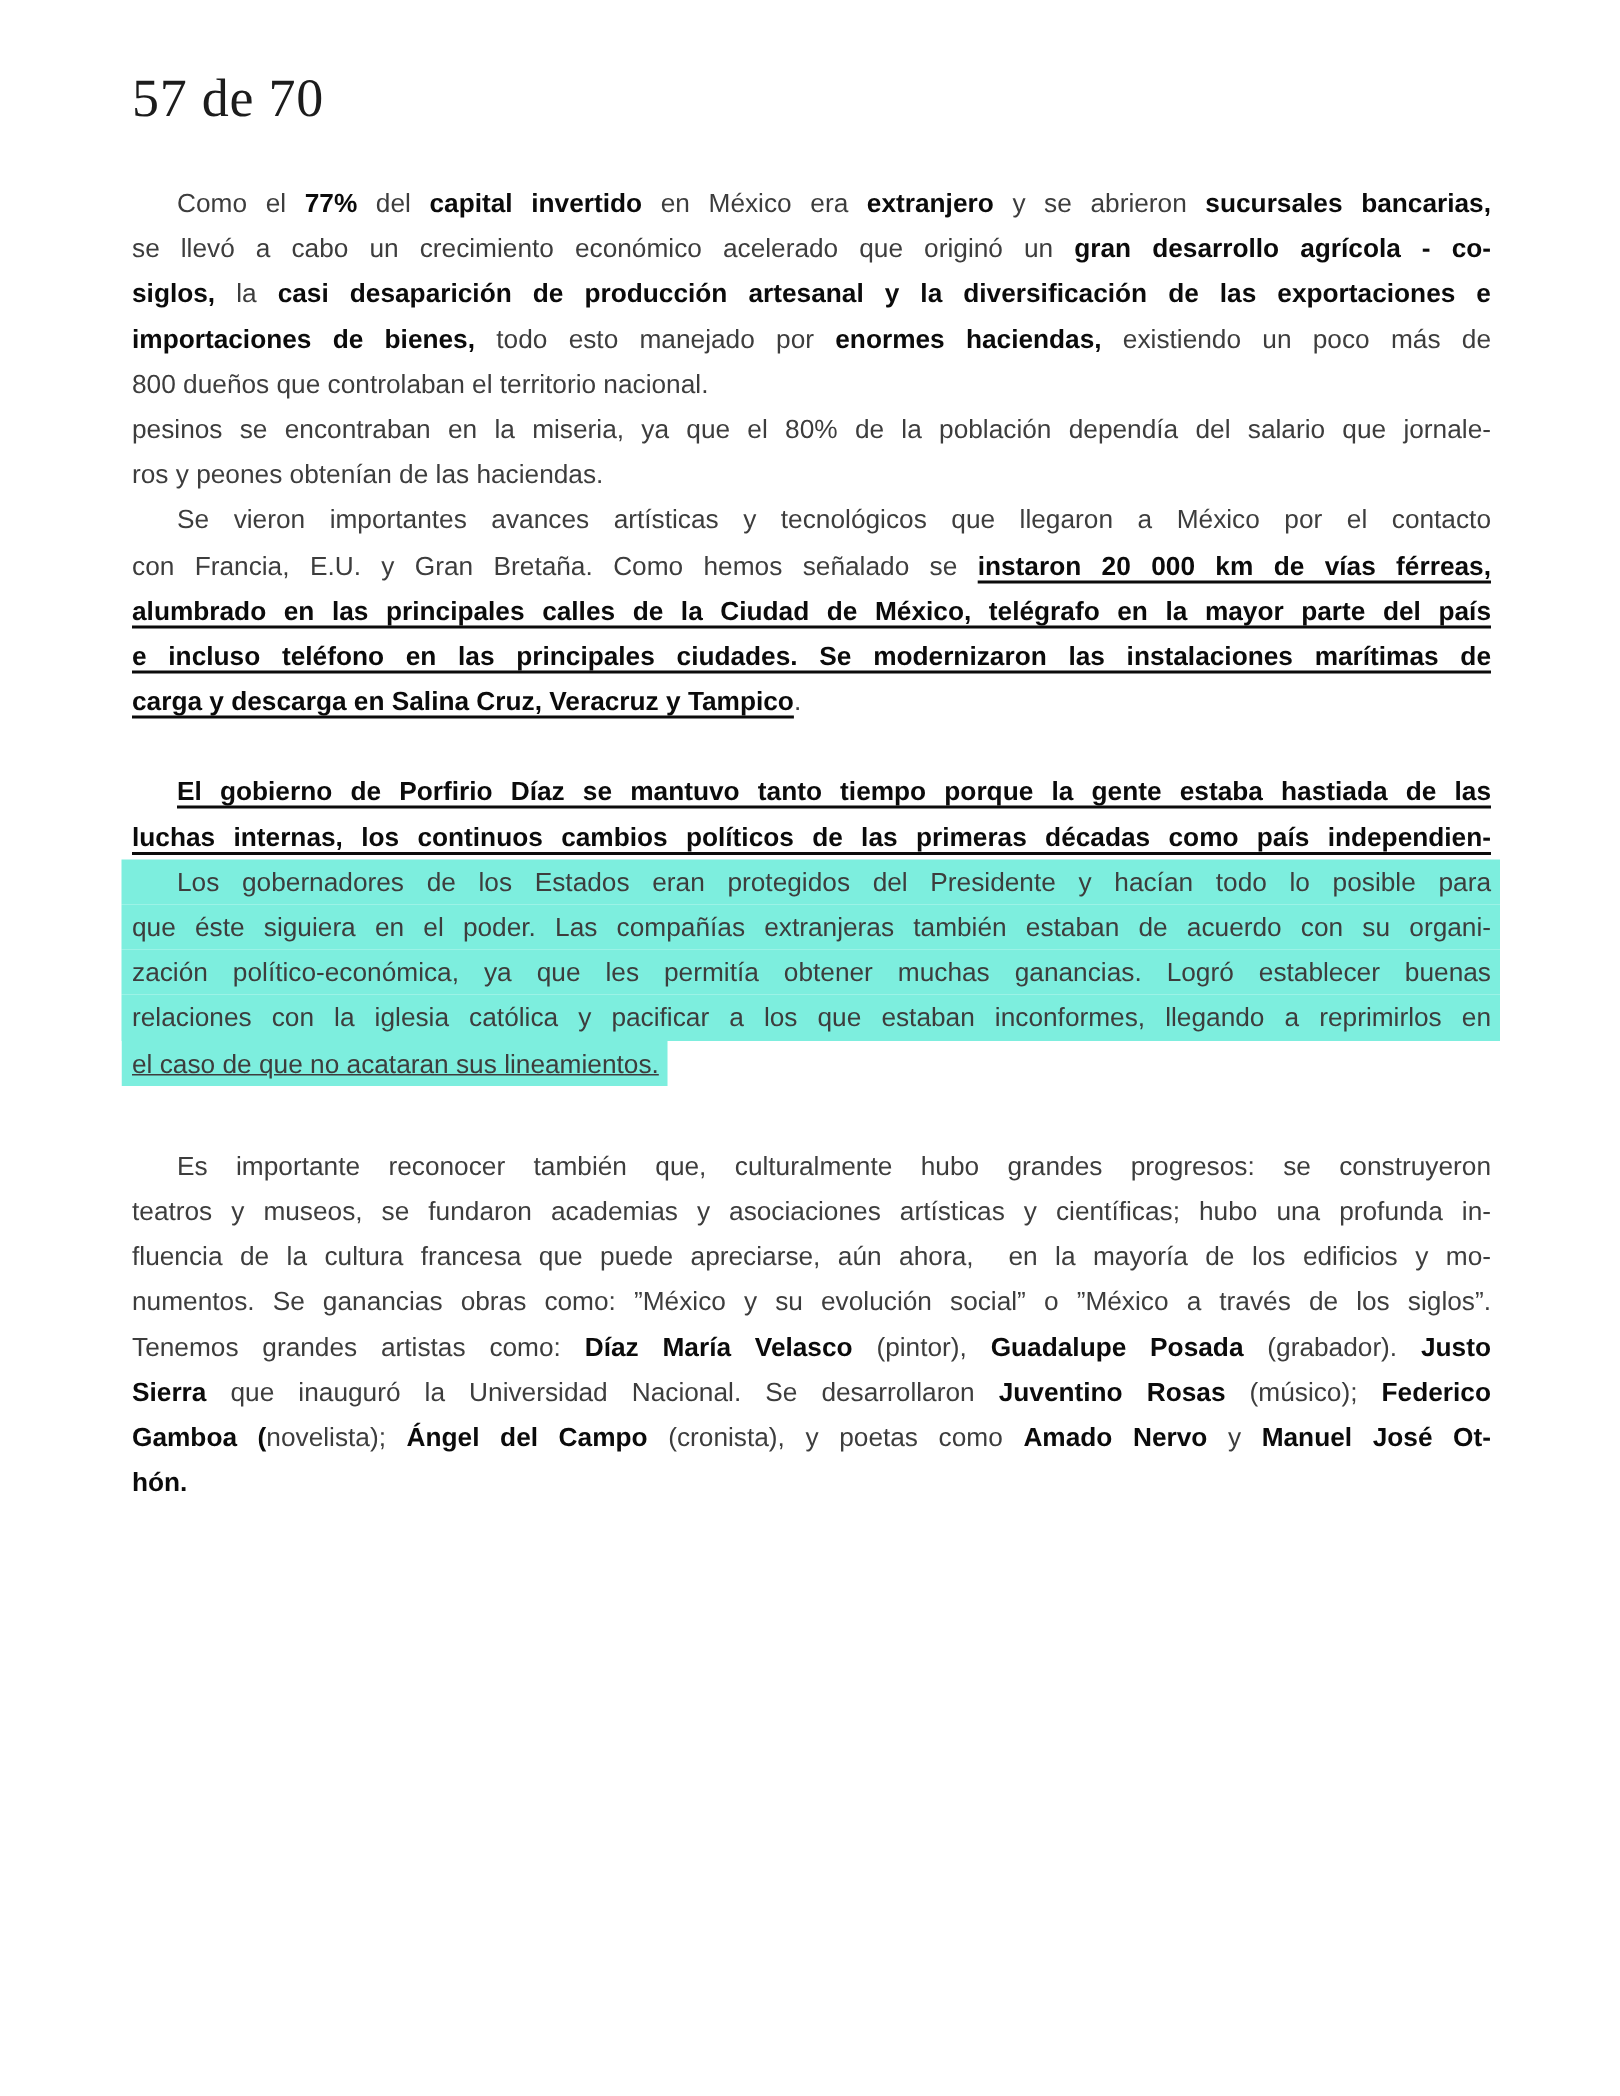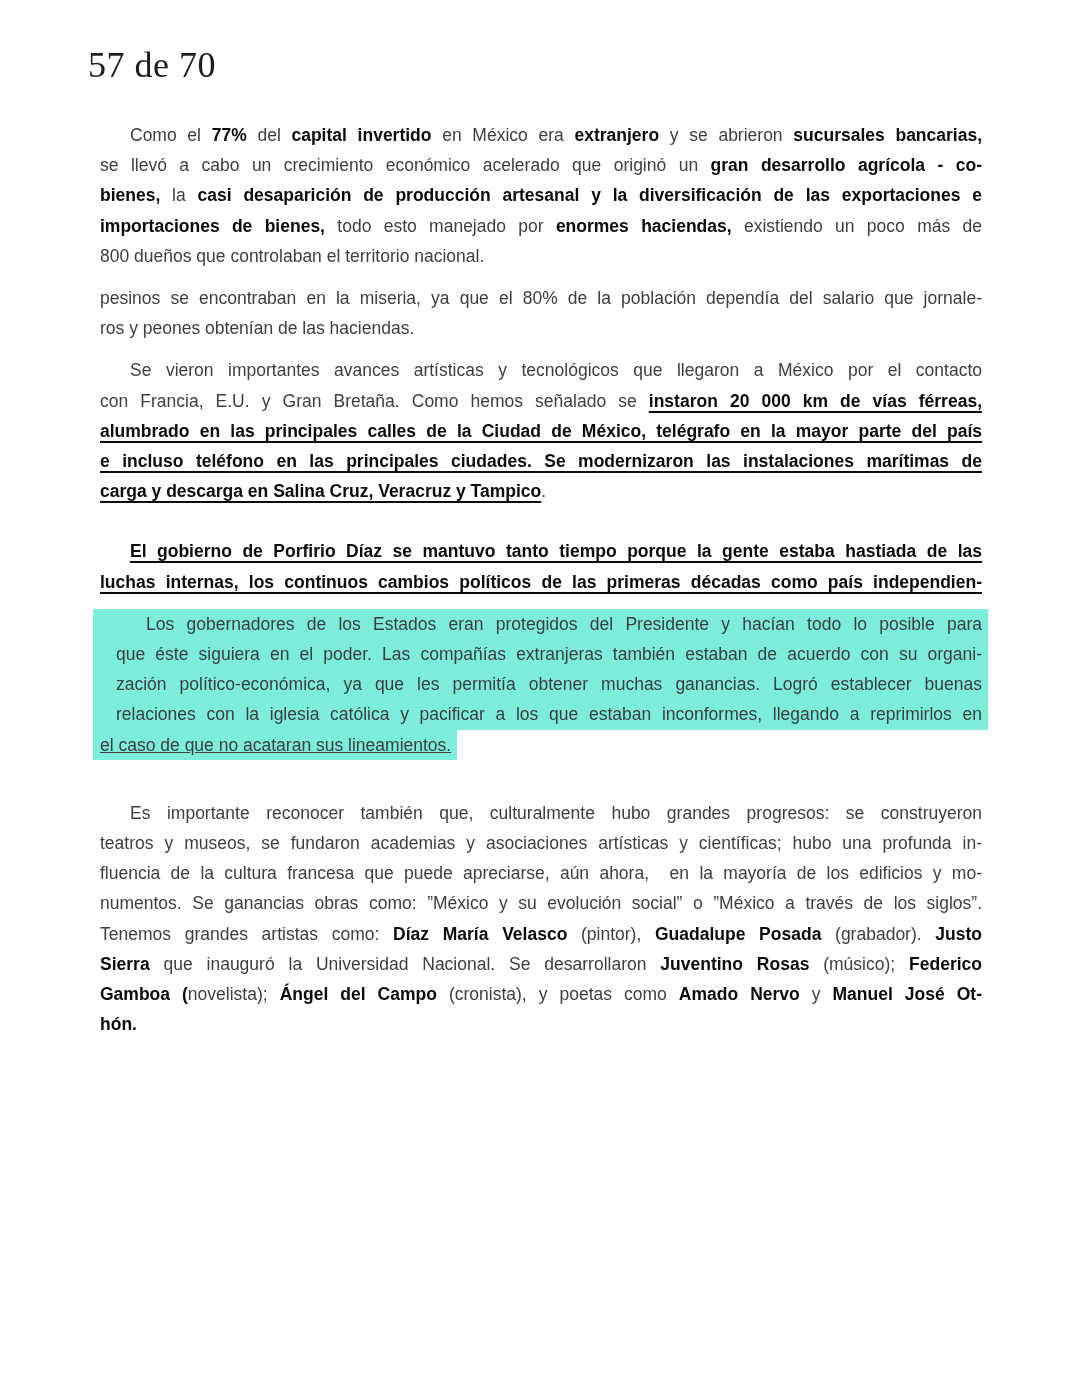--- a/index.html
+++ b/index.html
@@ -25,21 +25,21 @@
     font-weight: 400;
     line-height: 42px;
     letter-spacing: 0.5px;
     color: var(--title-color, #1c1c1c);
     margin: 0 0 34px 0;
   }
   .content {
     width: 100%;
   }
   .para {
-    margin: 12px;
+    margin: 0;
   }
   .para.gap1 { margin-top: 30.2px; }
   .para.gap2 { margin-top: 38px; }
   .line {
     font-family: "Liberation Sans", "DejaVu Sans", sans-serif;
     font-size: 17.5px;
     line-height: 30.2px;
     height: 30.2px;
     overflow: hidden;
     color: var(--body-color, #3d3d3d);
@@ -57,21 +57,21 @@
     text-decoration: underline;
     text-decoration-thickness: 2px;
     text-underline-offset: 4px;
     text-decoration-skip-ink: none;
   }
   
   .line.hl-band {
     background: var(--hl, #7deede);
     margin-left: -7px;
     margin-right: -6px;
-    padding-left: 23px;
+    padding-left: 7px;
     padding-right: 6px;
   }
   
   .line.hl-last {
     margin-left: -7px;
     padding-left: 7px;
     text-decoration: underline;
   }
   .hl-run {
     background: var(--hl, #7deede);
@@ -83,21 +83,21 @@
 </style>
 </head>
 <body>
 
 <div class="page">
   <h1 class="page-header">57 de 70</h1>
   <div class="content" id="content">
       <div class="para">
         <div class="line indent"><span class="run">Como el </span><span class="run r-b">77%</span><span class="run"> del </span><span class="run r-b">capital invertido</span><span class="run"> en México era </span><span class="run r-b">extranjero</span><span class="run"> y se abrieron </span><span class="run r-b">sucursales bancarias,</span></div>
         <div class="line"><span class="run">se llevó a cabo un crecimiento económico acelerado que originó un </span><span class="run r-b">gran desarrollo agrícola - co-</span></div>
-        <div class="line"><span class="run r-b">bienes,</span><span class="run"> la </span><span class="run r-b">casi desaparición de producción artesanal y la diversificación de las exportaciones e</span></div>
+        <div class="line"><span class="run r-b">siglos,</span><span class="run"> la </span><span class="run r-b">casi desaparición de producción artesanal y la diversificación de las exportaciones e</span></div>
         <div class="line"><span class="run r-b">importaciones de bienes,</span><span class="run"> todo esto manejado por </span><span class="run r-b">enormes haciendas,</span><span class="run"> existiendo un poco más de</span></div>
         <div class="line last"><span class="run">800 dueños que controlaban el territorio nacional.</span></div>
       </div>
       <div class="para">
         <div class="line"><span class="run">pesinos se encontraban en la miseria, ya que el 80% de la población dependía del salario que jornale-</span></div>
         <div class="line last"><span class="run">ros y peones obtenían de las haciendas.</span></div>
       </div>
       <div class="para">
         <div class="line indent"><span class="run">Se vieron importantes avances artísticas y tecnológicos que llegaron a México por el contacto</span></div>
         <div class="line"><span class="run">con Francia, E.U. y Gran Bretaña. Como hemos señalado se </span><span class="run r-b r-i r-u">instaron 20 000 km de vías férreas,</span></div>

